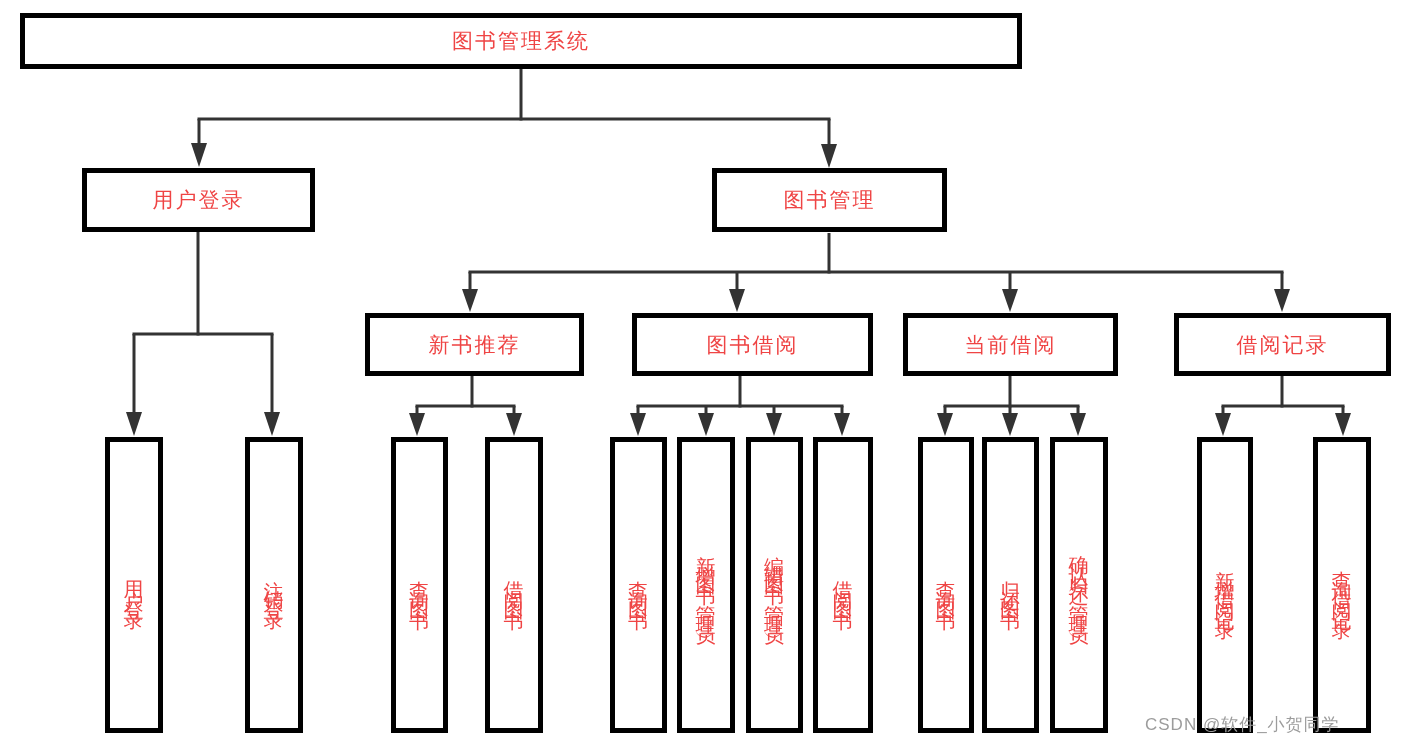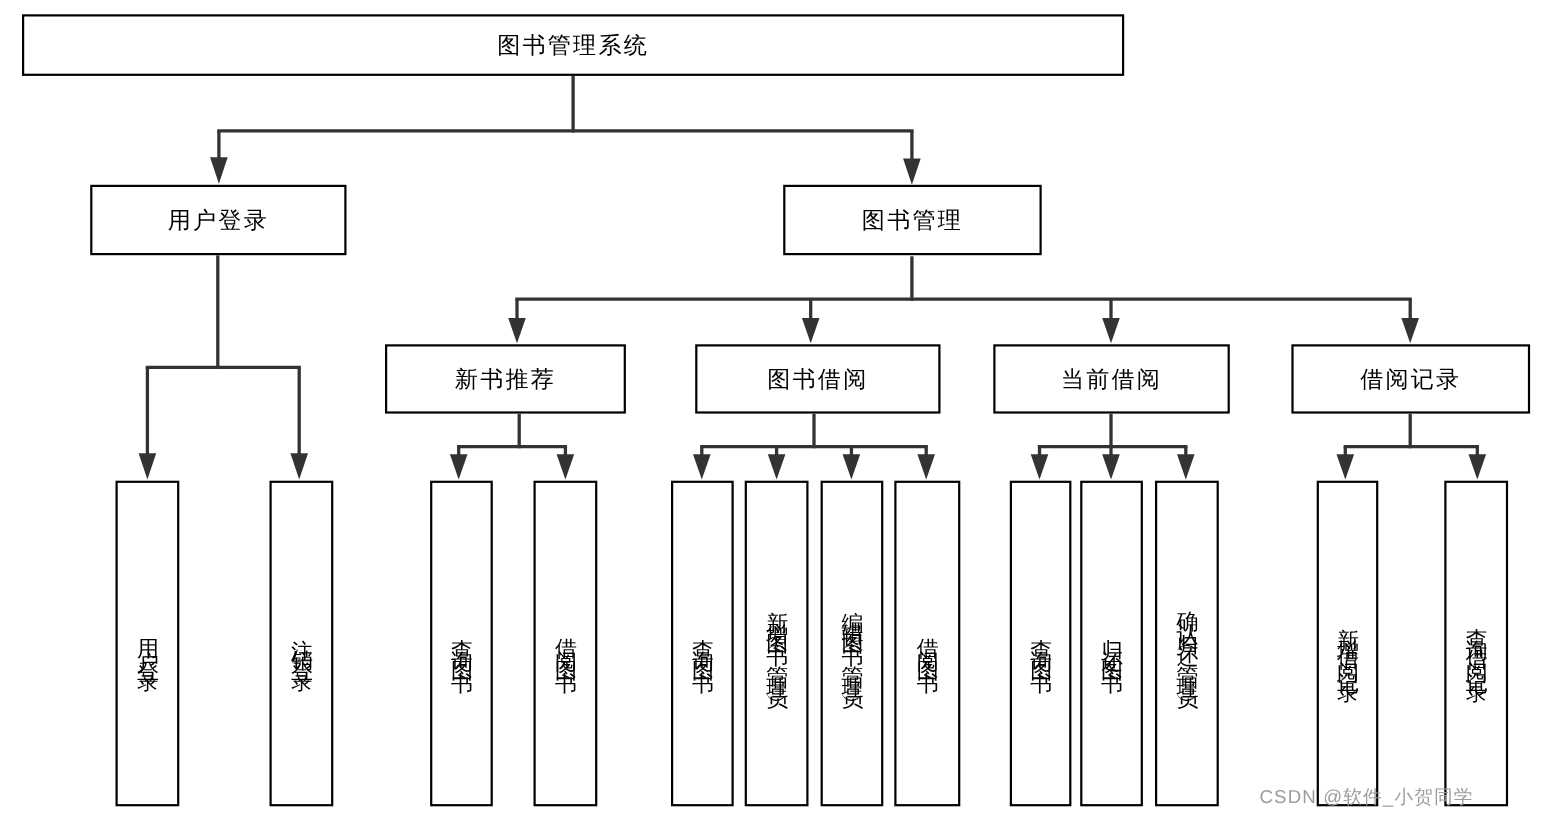--- a/index.html
+++ b/index.html
@@ -4,21 +4,21 @@
 <style>
   html,body { margin:0; padding:0; background:#ffffff; }
   #canvas {
     position:relative; width:1405px; height:747px; overflow:hidden;
     background:#ffffff;
     font-family:"Liberation Sans", sans-serif;
   }
   #wires { position:absolute; left:0; top:0; width:1405px; height:747px; }
   .node {
     position:absolute; box-sizing:border-box; background:#ffffff;
-    border:2px solid #000000; color:#000000;
+    border:5px solid #000000; color:#ef4444;
     display:flex; align-items:center; justify-content:center;
     font-size:21px; letter-spacing:2px; z-index:2;
   }
   .leaf { font-size:20px; letter-spacing:0; }
   .vtext {
     writing-mode:vertical-rl; text-orientation:mixed;
     letter-spacing:10px; line-height:1; white-space:nowrap;
   }
   .watermark {
     position:absolute; left:1145px; top:713px; z-index:3;
@@ -95,22 +95,22 @@
       <polygon points="1215,413 1231,413 1223,436"></polygon>
       <polygon points="1335,413 1351,413 1343,436"></polygon>
     </g>
   </svg>
 
   <div class="node" style="left:20px; top:13px; width:1002px; height:56px;">图书管理系统</div>
 
   <div class="node" style="left:82px; top:168px; width:233px; height:64px;">用户登录</div>
   <div class="node" style="left:712px; top:168px; width:235px; height:64px;">图书管理</div>
 
-  <div class="node" style="left:350px; top:313px; width:219px; height:63px;">新书推荐</div>
-  <div class="node" style="left:632px; top:313px; width:223px; height:63px;">图书借阅</div>
+  <div class="node" style="left:365px; top:313px; width:219px; height:63px;">新书推荐</div>
+  <div class="node" style="left:632px; top:313px; width:241px; height:63px;">图书借阅</div>
   <div class="node" style="left:1174px; top:313px; width:217px; height:63px;">借阅记录</div>
   <div class="node" style="left:903px; top:313px; width:215px; height:63px;">当前借阅</div>
 
   <div class="node leaf" style="left:105px; top:437px; width:58px; height:296px;">
     <span class="vtext">用户登录</span>
     </div>
   <div class="node leaf" style="left:245px; top:437px; width:58px; height:296px;">
     <span class="vtext">注销登录</span>
     </div>
 

